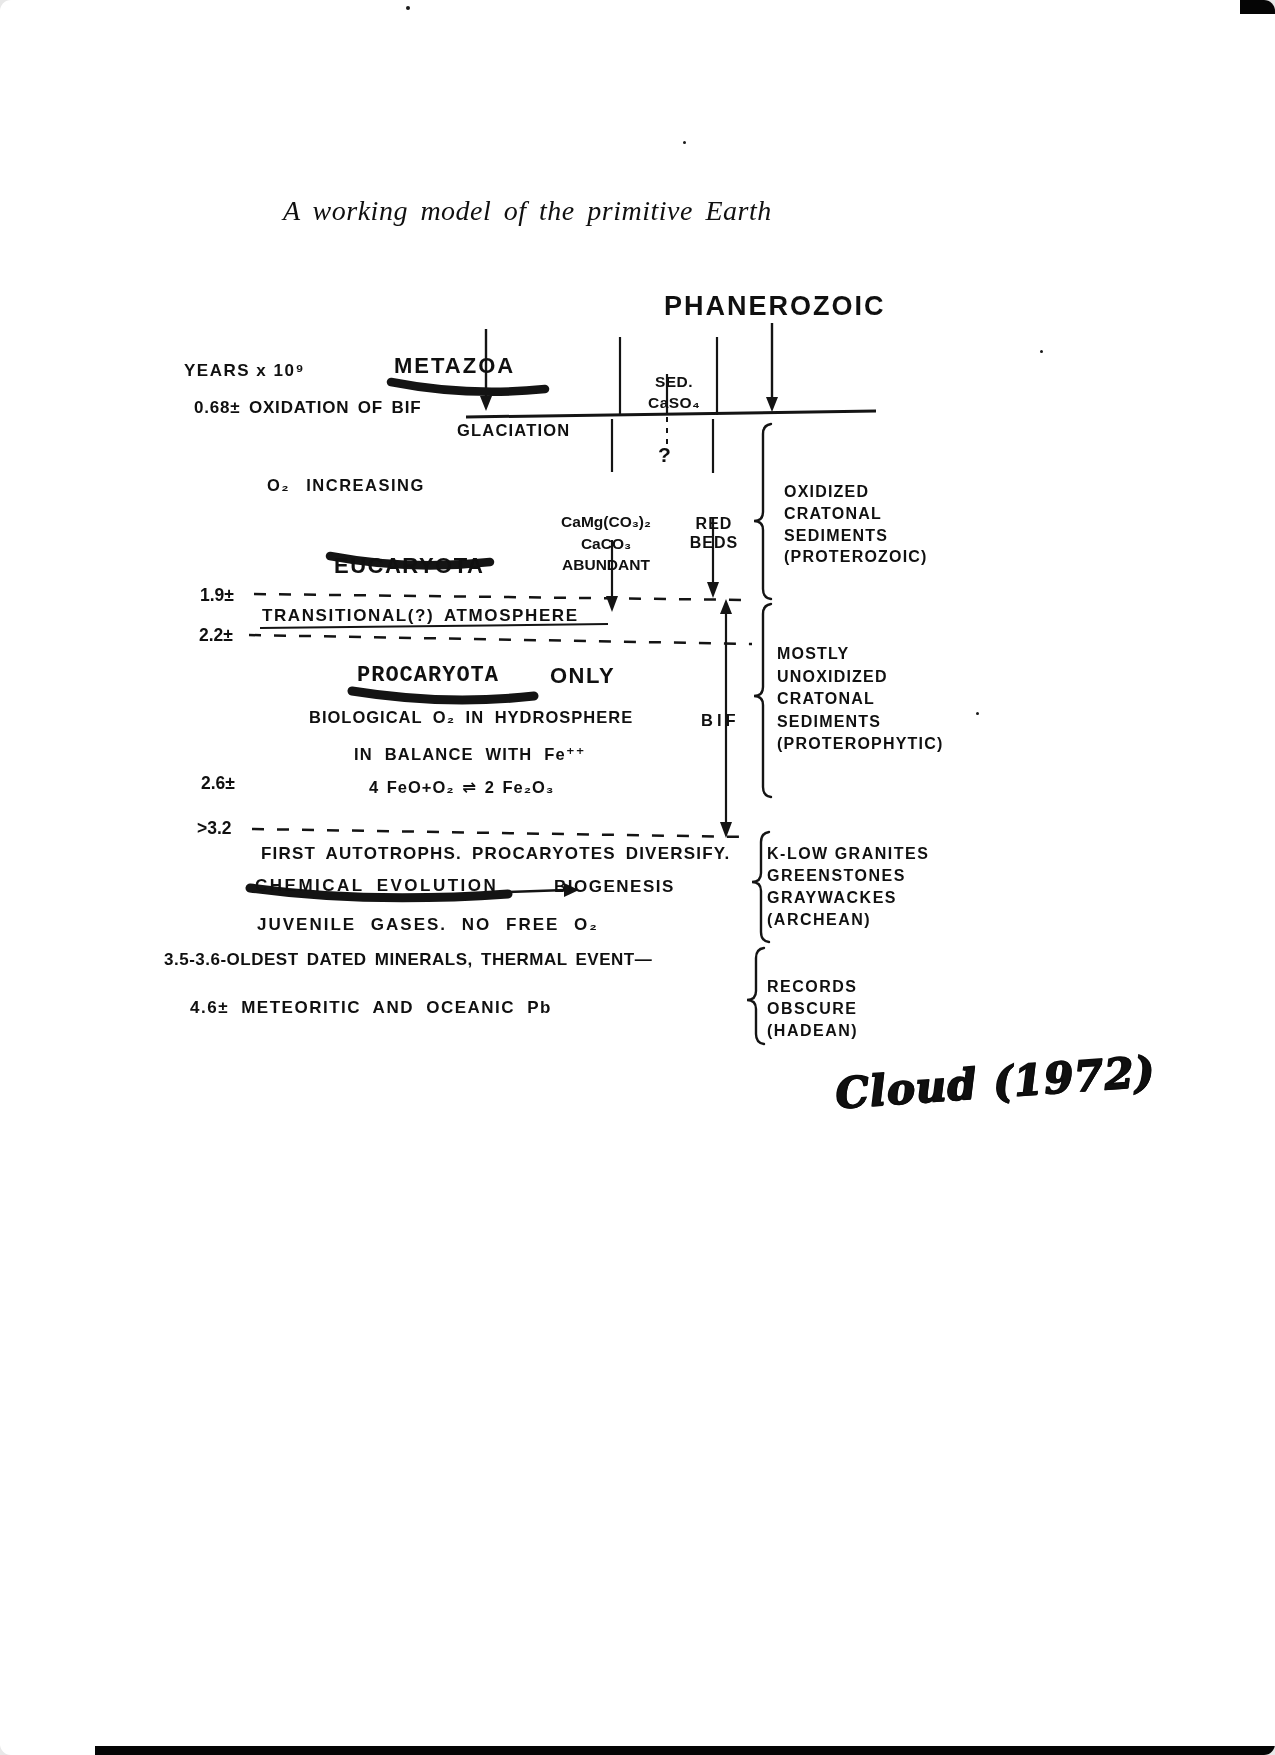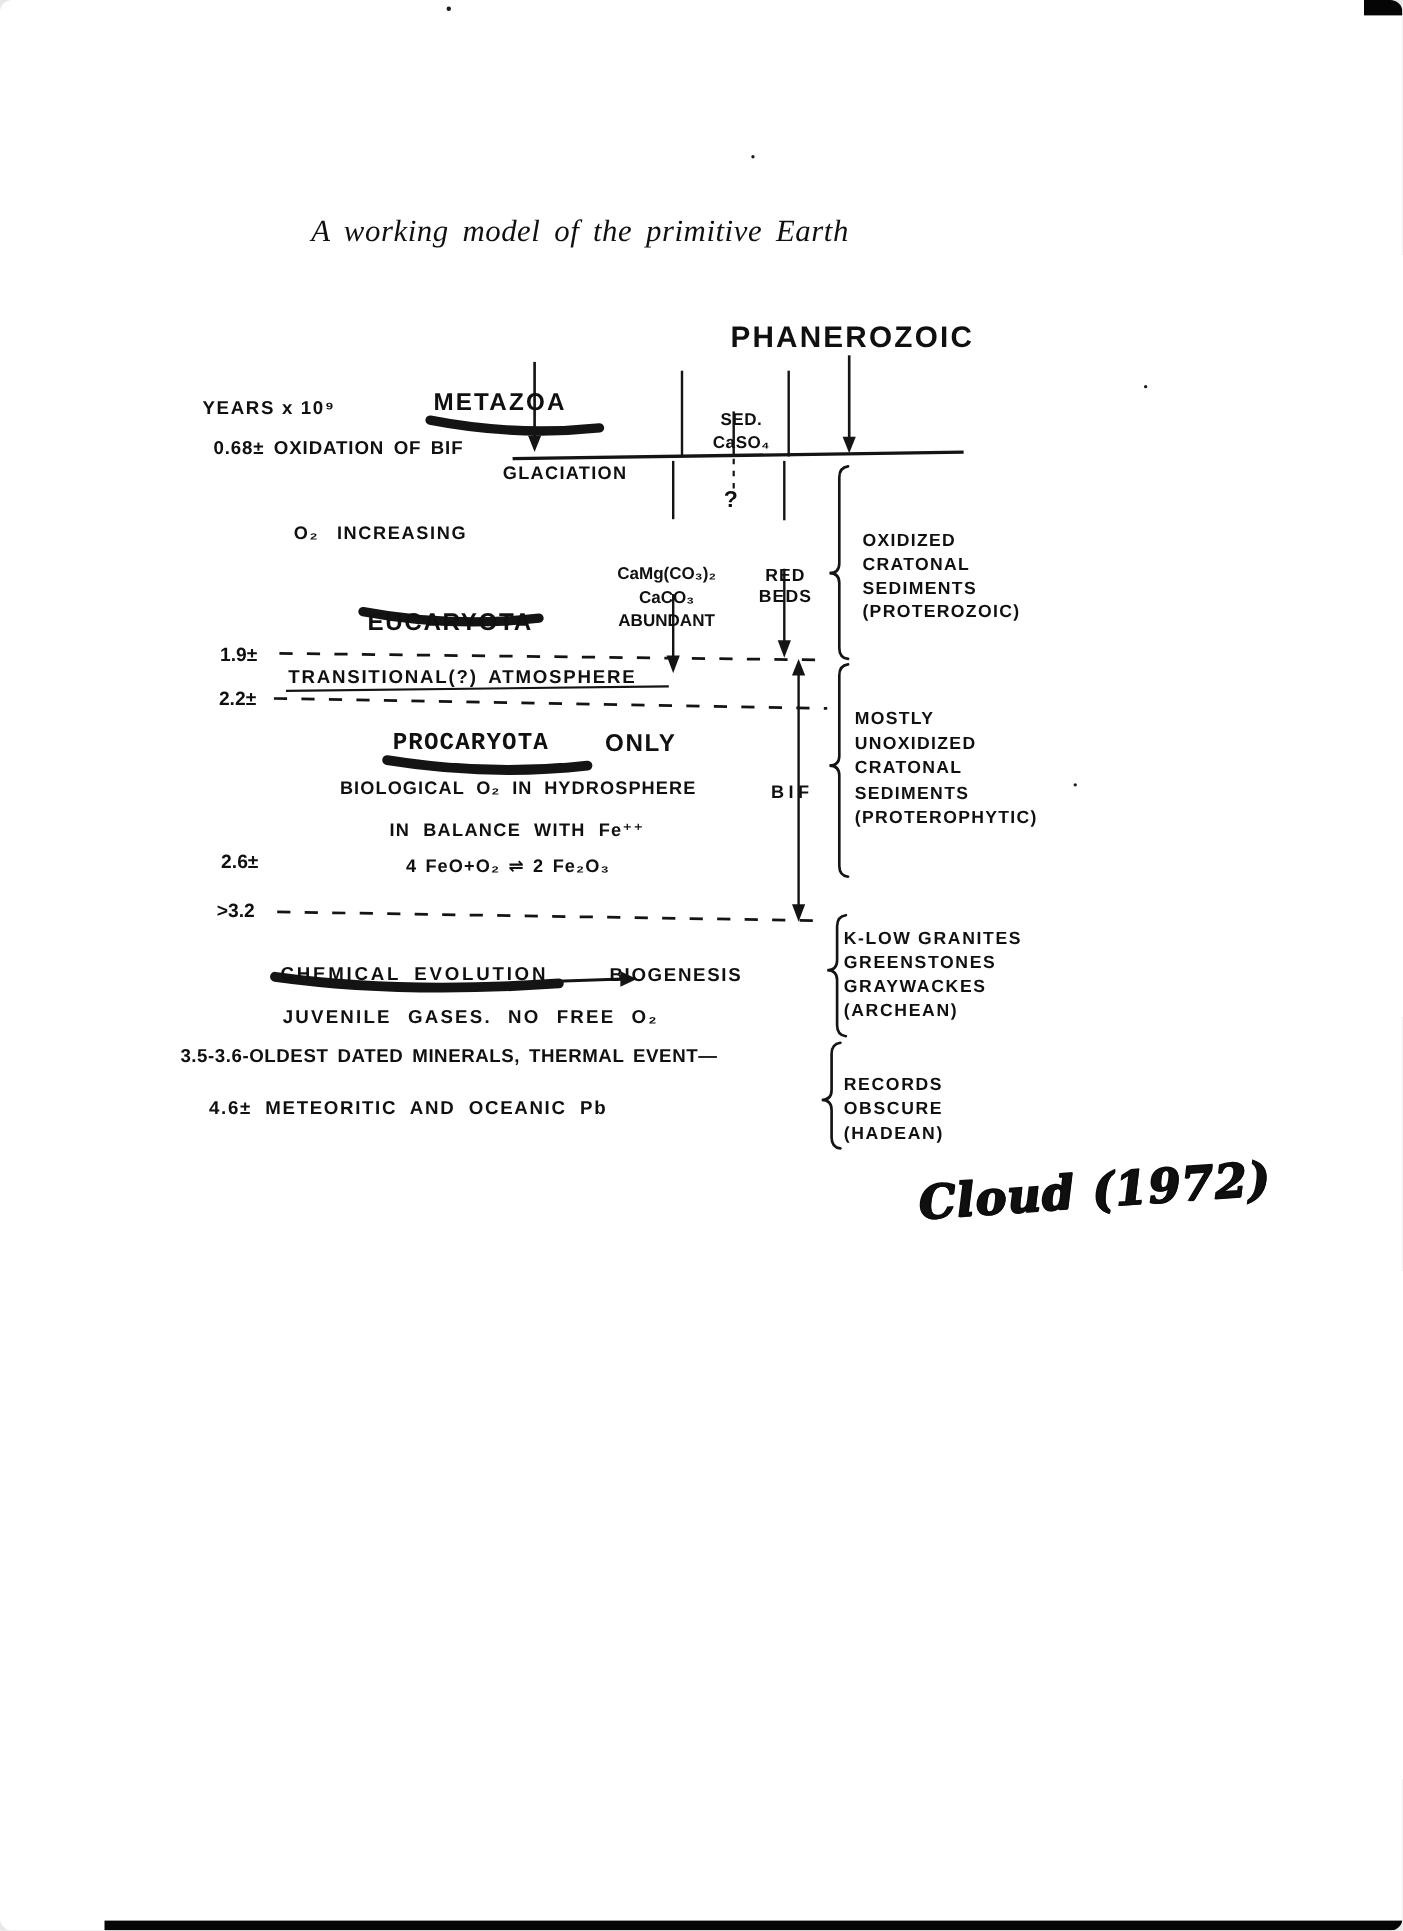--- a/index.html
+++ b/index.html
@@ -132,20 +132,21 @@
   <div class="abs b" style="left:701px;top:711px;font-size:16.5px;letter-spacing:4px;">BIF</div>
 
   <div class="abs b" style="left:354px;top:745px;font-size:16.5px;letter-spacing:1.2px;word-spacing:6px;">IN BALANCE WITH Fe⁺⁺</div>
 
   <div class="abs b" style="left:201px;top:773px;font-size:17.5px;">2.6±</div>
 
   <div class="abs b" style="left:369px;top:778px;font-size:16.5px;letter-spacing:1px;word-spacing:2px;">4 FeO+O₂ ⇌ 2 Fe₂O₃</div>
 
   <div class="abs b" style="left:197px;top:818px;font-size:17.5px;">&gt;3.2</div>
 
+  <div class="abs b" style="left:261px;top:844px;font-size:17px;letter-spacing:1.2px;word-spacing:4px;">FIRST AUTOTROPHS. PROCARYOTES DIVERSIFY.</div>
 
   <div class="abs b" style="left:255px;top:876px;font-size:17px;letter-spacing:2.5px;word-spacing:5px;">CHEMICAL EVOLUTION</div>
   <div class="abs b" style="left:554px;top:877px;font-size:17px;letter-spacing:1.5px;">BIOGENESIS</div>
 
   <div class="abs b" style="left:257px;top:867px;font-size:17px;letter-spacing:2px;word-spacing:8px;margin-top:48px;">JUVENILE GASES. NO FREE O₂</div>
 
   <div class="abs b" style="left:767px;top:843px;font-size:16px;line-height:22px;letter-spacing:1.5px;">
     <div>K-LOW GRANITES</div>
     <div>GREENSTONES</div>
     <div>GRAYWACKES</div>

